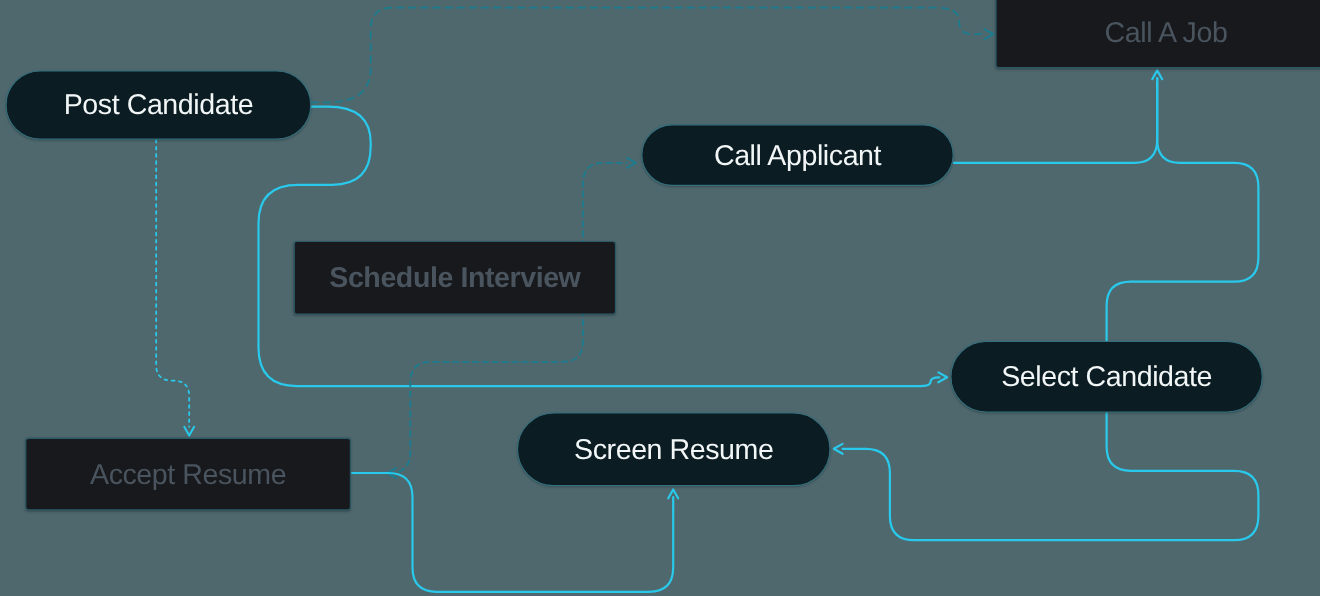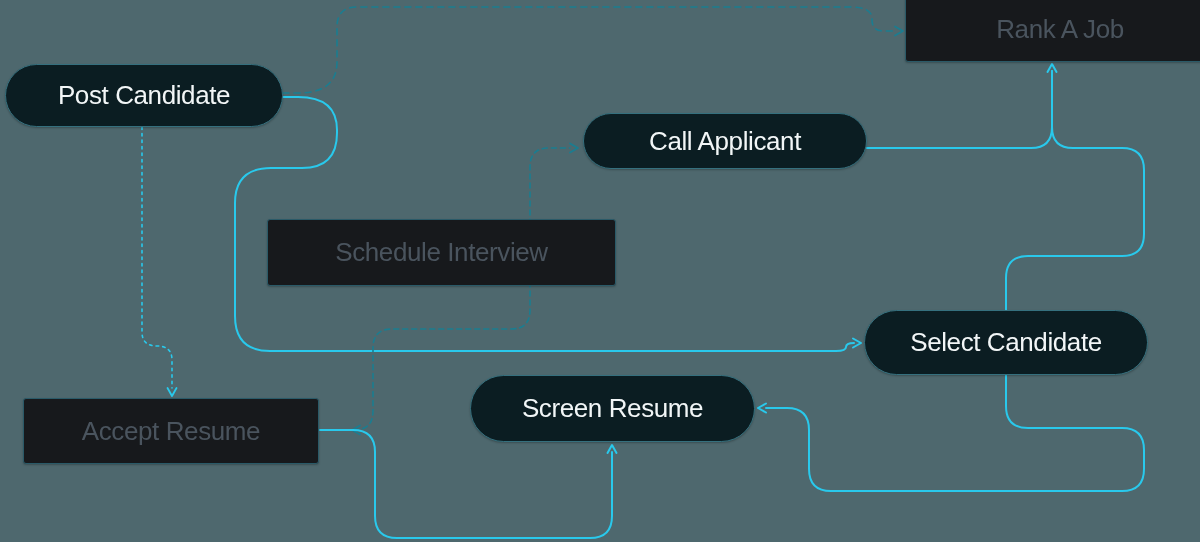--- a/index.html
+++ b/index.html
@@ -85,26 +85,26 @@
       <g>
         <path d="M 142 127 L 142 332 Q 142 346 157 346 Q 172 346 172 360 L 172 388" fill="none" stroke="#29C9EC" stroke-width="1.6" stroke-linecap="round" stroke-linejoin="round" stroke-dasharray="2.5 4"></path>
         <path d="M 167.5 388 L 172 396 L 176.5 388" fill="none" stroke="#29C9EC" stroke-width="1.8" stroke-linecap="round" stroke-linejoin="round"></path>
       </g>
     </svg>
 
   <div class="node pill" style="left: 5px; top: 64px; width: 278px; height: 63px;">
     <span>Post Candidate</span>
   </div>
   <div class="node rect" style="left: 905px; top: -4px; width: 310px; height: 66px;">
-    <span>Rank A Job</span>
+    <span>Call A Job</span>
   </div>
   <div class="node pill" style="left: 583px; top: 113px; width: 284px; height: 56px;">
     <span>Call Applicant</span>
   </div>
-  <div class="node rect" style="left: 267px; top: 219px; width: 349px; height: 67px;">
+  <div class="node rect" style="left: 267px; top: 219px; width: 293px; height: 67px; font-weight: bold;">
     <span>Schedule Interview</span>
   </div>
   <div class="node pill" style="left: 864px; top: 310px; width: 284px; height: 65px;">
     <span>Select Candidate</span>
   </div>
   <div class="node rect" style="left: 23px; top: 398px; width: 296px; height: 66px;">
     <span>Accept Resume</span>
   </div>
   <div class="node pill" style="left: 470px; top: 375px; width: 285px; height: 67px;">
     <span>Screen Resume</span>

